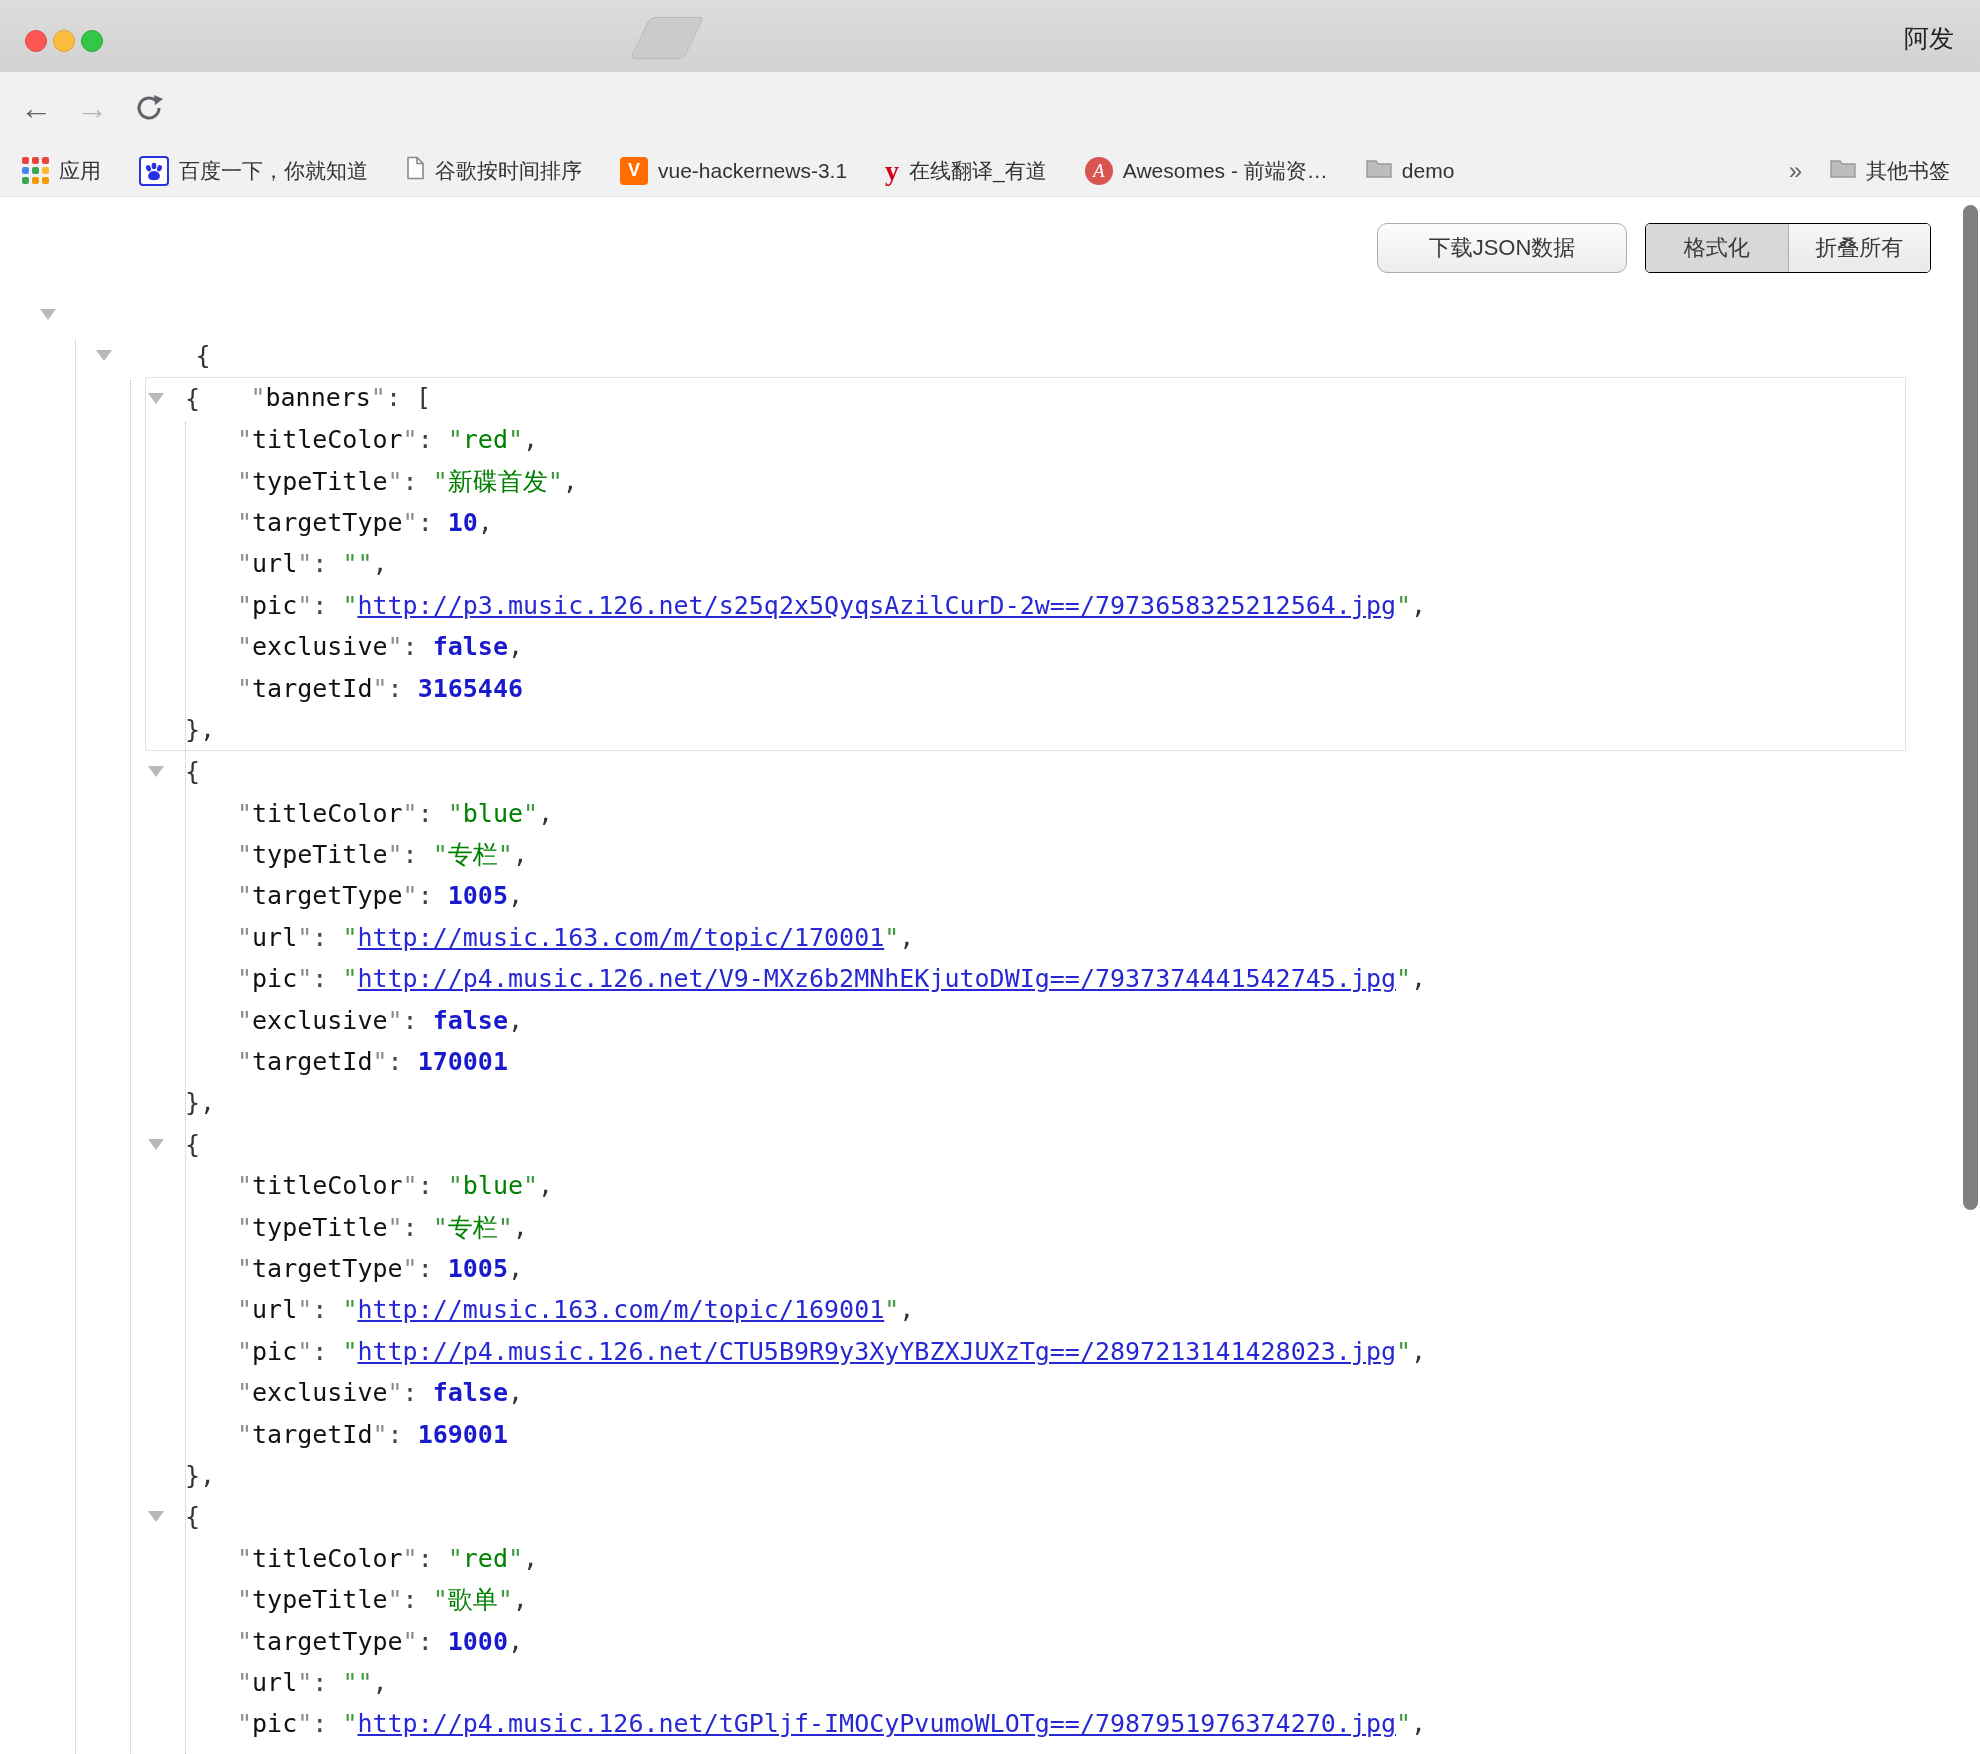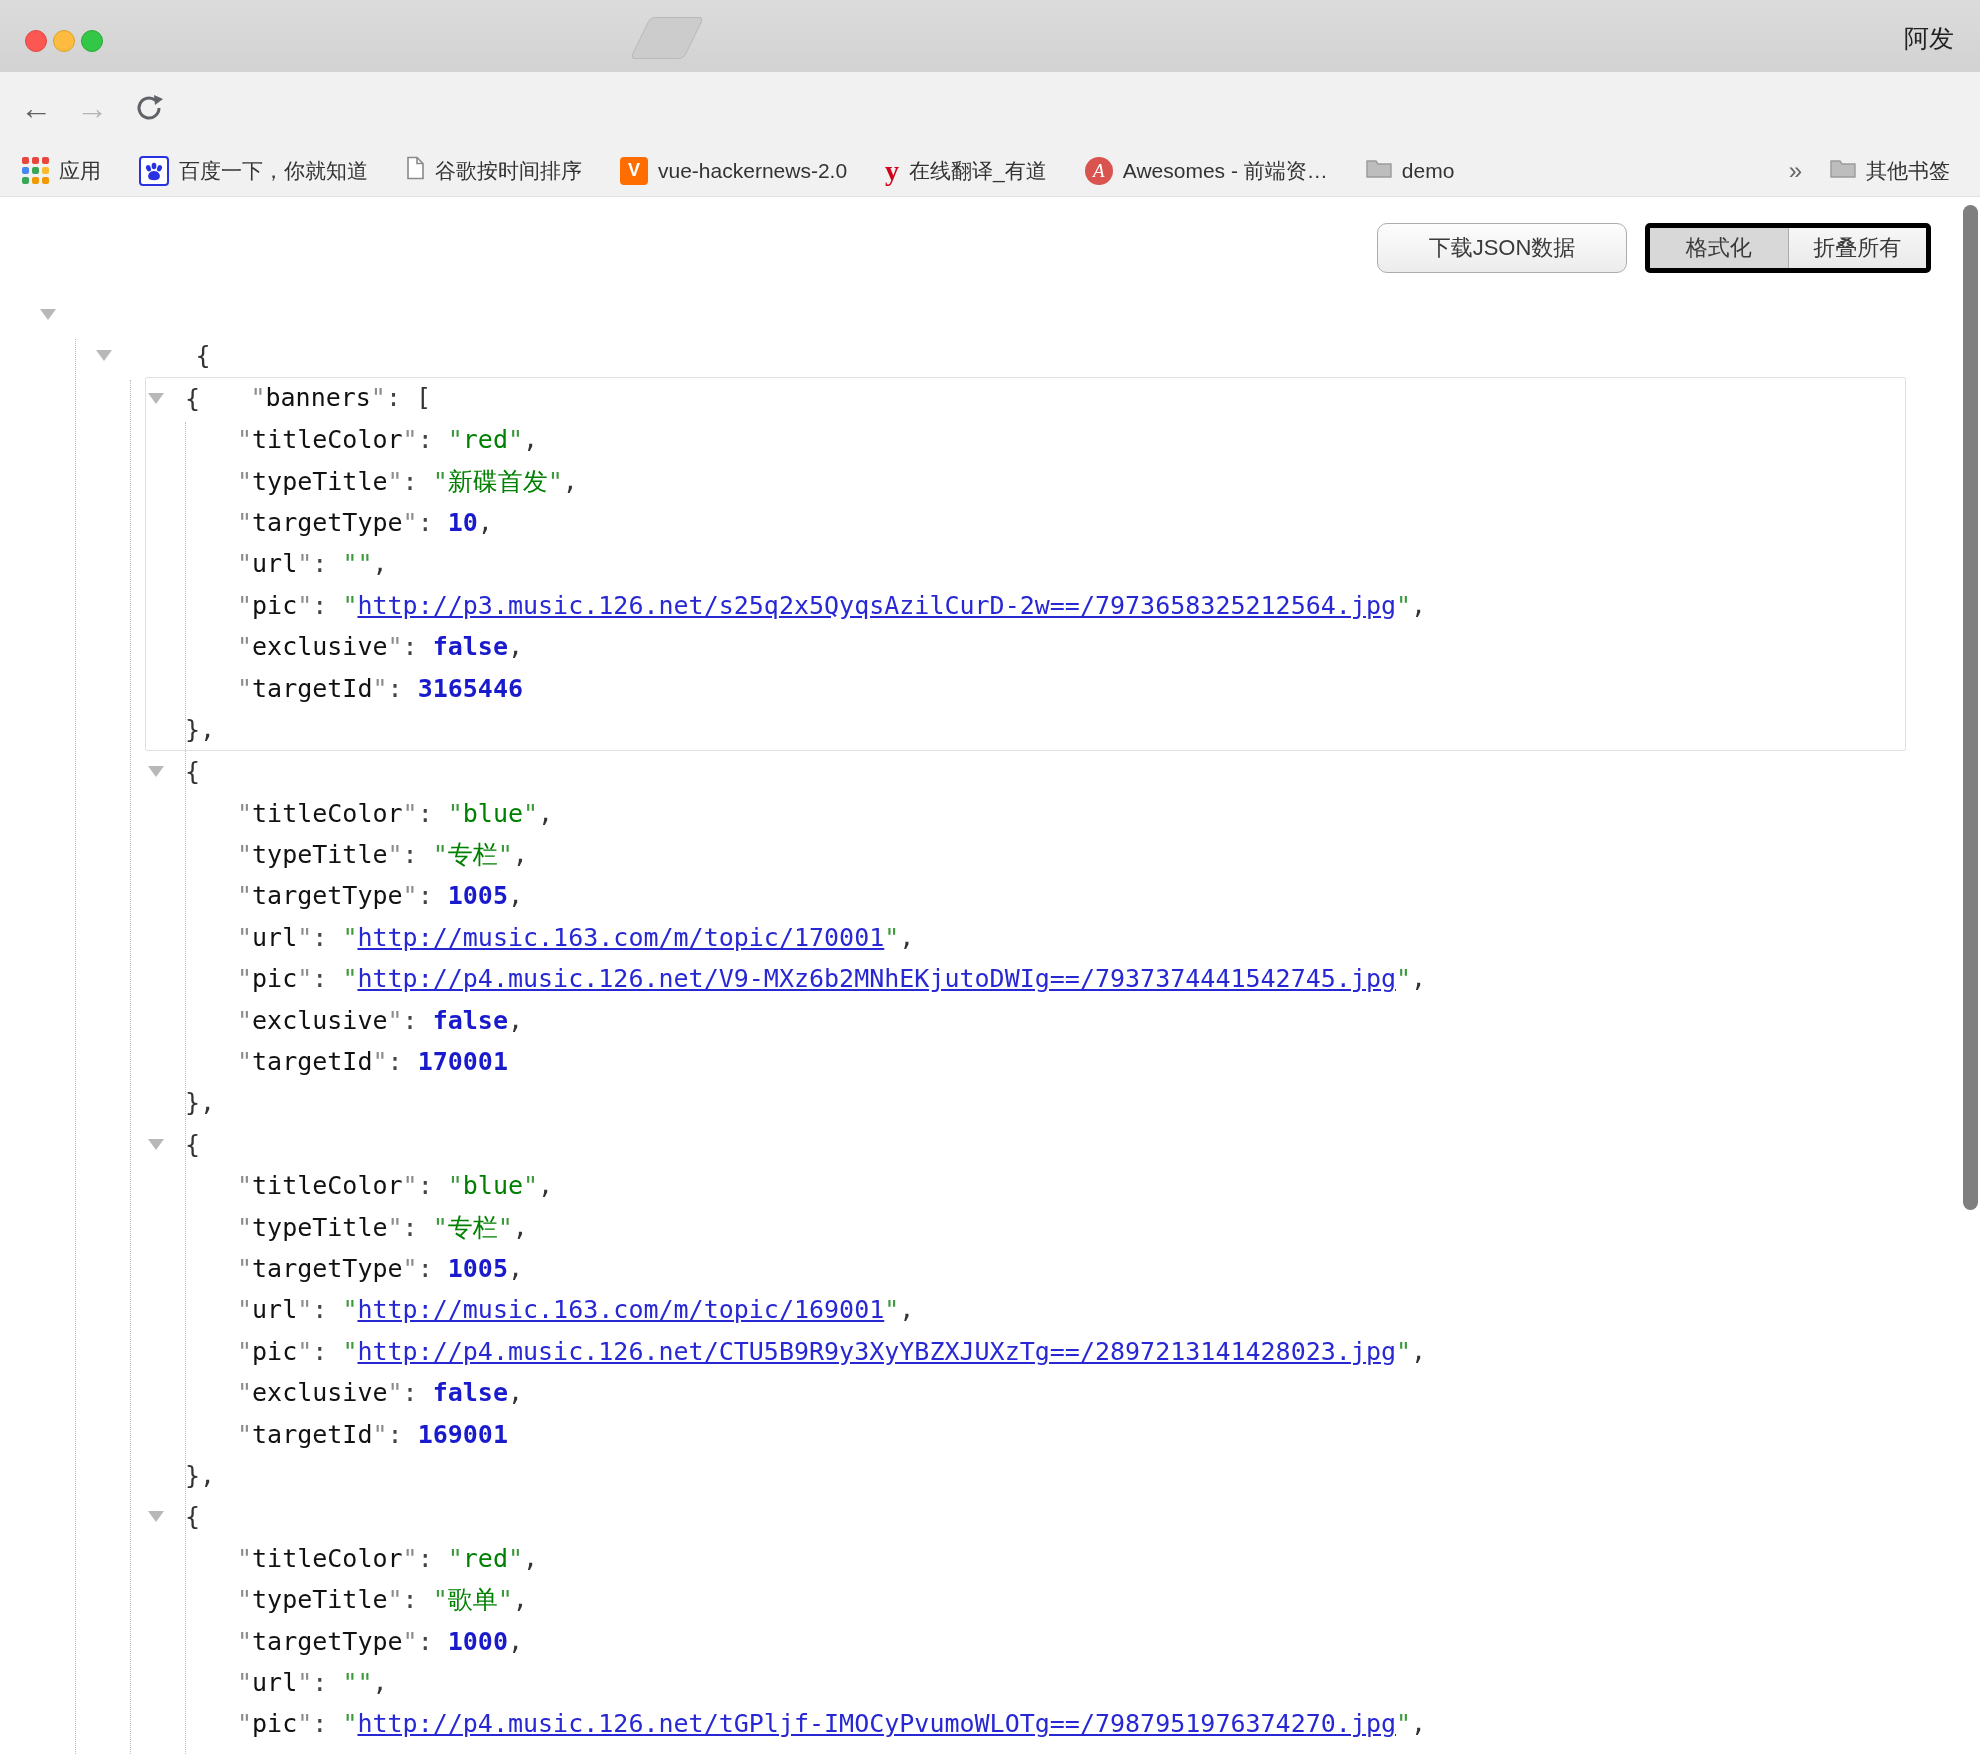--- a/index.html
+++ b/index.html
@@ -65,21 +65,21 @@
                display:flex;align-items:center;justify-content:center;}
   #bm-right{margin-left:auto;display:flex;align-items:center;gap:28px;}
   .bm-chev{font-size:24px;color:#666;}
 
   
   #content{position:absolute;left:0;top:197px;width:1980px;height:1557px;background:#fff;overflow:hidden;}
   .pgbtn{position:absolute;height:50px;border:1px solid #acacac;border-radius:10px;box-sizing:border-box;
          background:linear-gradient(#fdfdfd,#ececec);font-size:22px;color:#3a3a3a;
          display:flex;align-items:center;justify-content:center;font-family:"Liberation Sans",sans-serif;}
   #btn-download{left:1377px;top:26px;width:250px;}
-  #btn-group{position:absolute;left:1645px;top:26px;width:286px;height:50px;border:5px solid #000000;
+  #btn-group{position:absolute;left:1645px;top:26px;width:286px;height:50px;border:1px solid #000000;
              border-radius:5px;box-sizing:border-box;display:flex;overflow:hidden;}
   #btn-format{flex:1;background:#d8d8d8;border-right:1px solid #acacac;display:flex;align-items:center;
               justify-content:center;font-size:22px;color:#3a3a3a;}
   #btn-collapse{flex:1;background:linear-gradient(#f7f7f7,#e9e9e9);display:flex;align-items:center;
                 justify-content:center;font-size:22px;color:#3a3a3a;}
 
   
   #json-tree{position:absolute;left:0;top:97px;width:1980px;
              font-family:"DejaVu Sans Mono","Liberation Mono",monospace;font-size:25px;}
   .guide{position:absolute;width:0;border-left:1px dotted #bdbdbd;z-index:0;}
@@ -252,21 +252,21 @@
       <span>
         <svg width="19" height="24" viewBox="0 0 19 24">
             <path d="M2 1.5 H11 L17 7.5 V22.5 H2 Z" fill="#fff" stroke="#8a8a8a" stroke-width="1.6"></path>
             <path d="M11 1.5 V7.5 H17" fill="none" stroke="#8a8a8a" stroke-width="1.6"></path>
           </svg>
       </span>
       <span>谷歌按时间排序</span>
     </span>
     <span class="bm">
       <span class="vue-bm">V</span>
-      <span>vue-hackernews-2.0</span>
+      <span>vue-hackernews-3.1</span>
     </span>
     <span class="bm">
       <span class="youdao-bm">y</span>
       <span>在线翻译_有道</span>
     </span>
     <span class="bm">
       <span class="awesomes-bm">A</span>
       <span>Awesomes - 前端资…</span>
     </span>
     <span class="bm">

